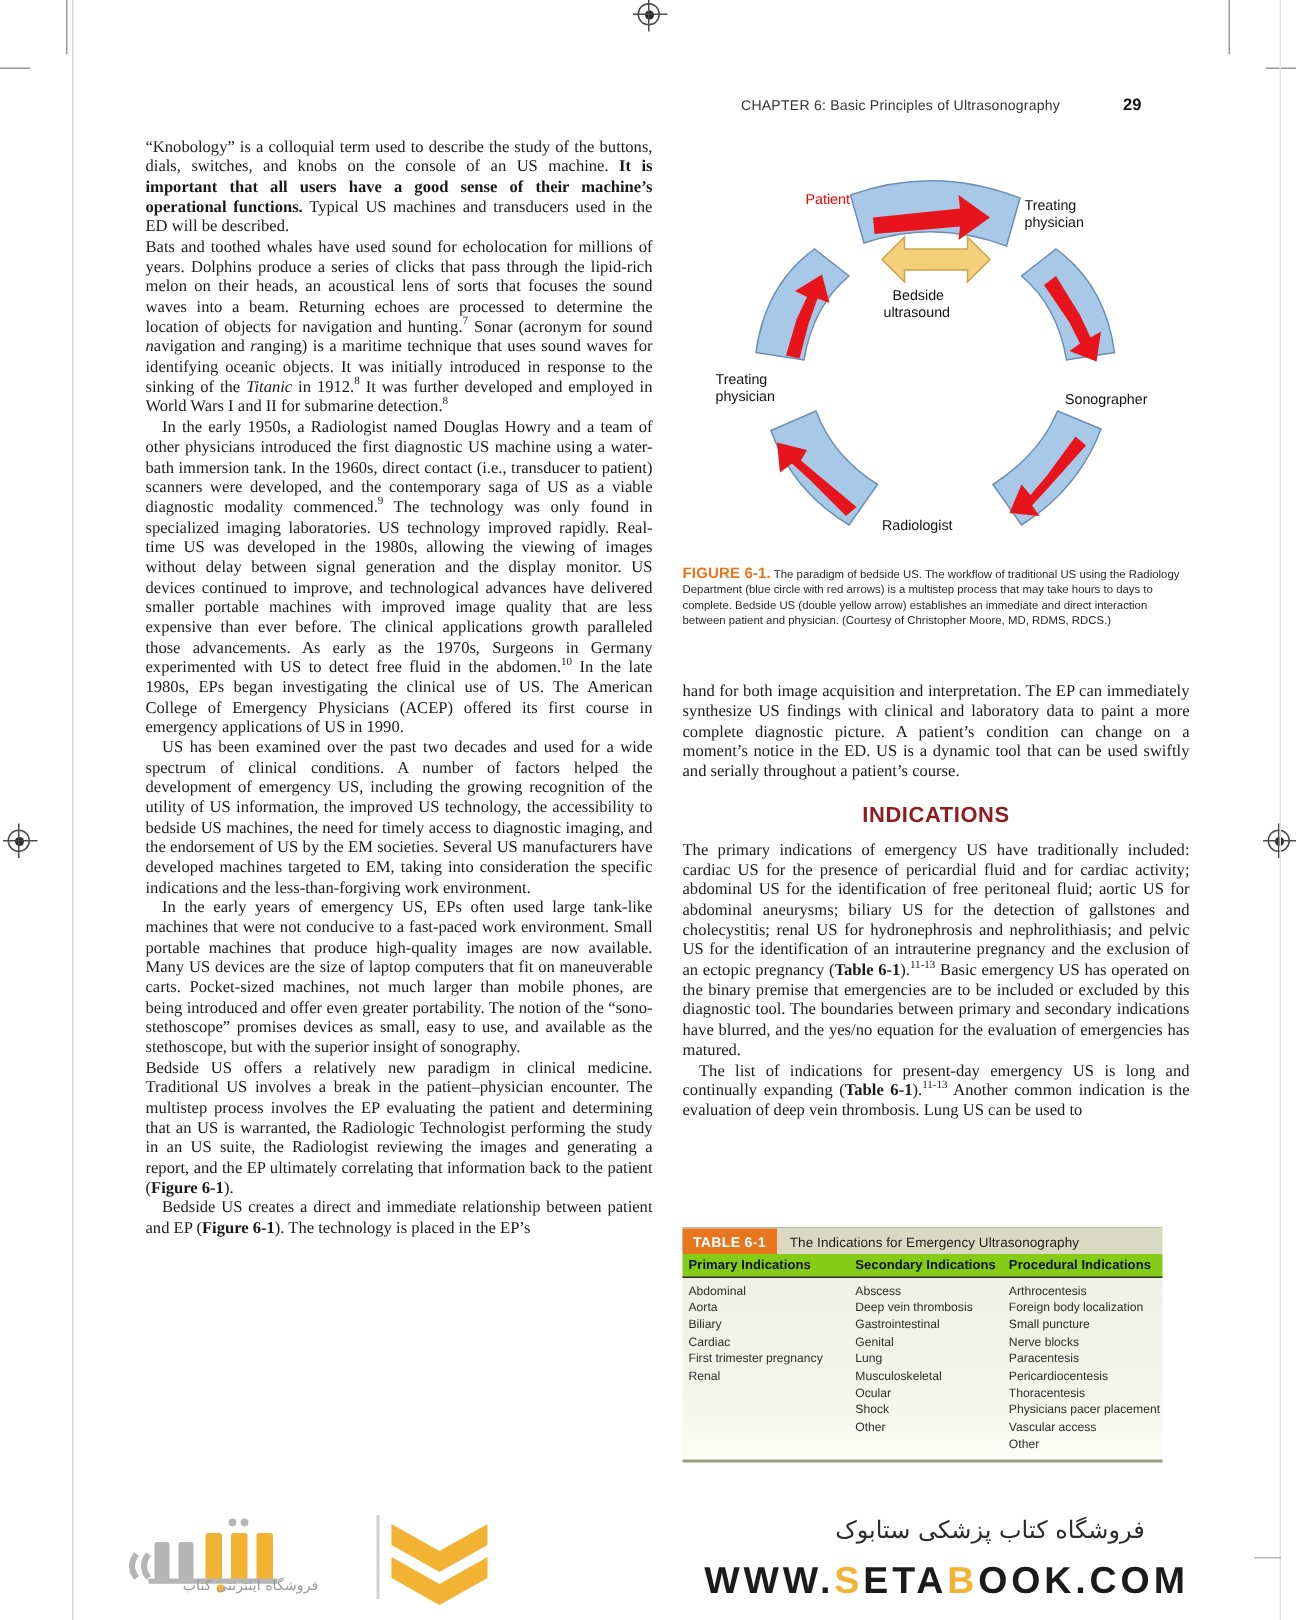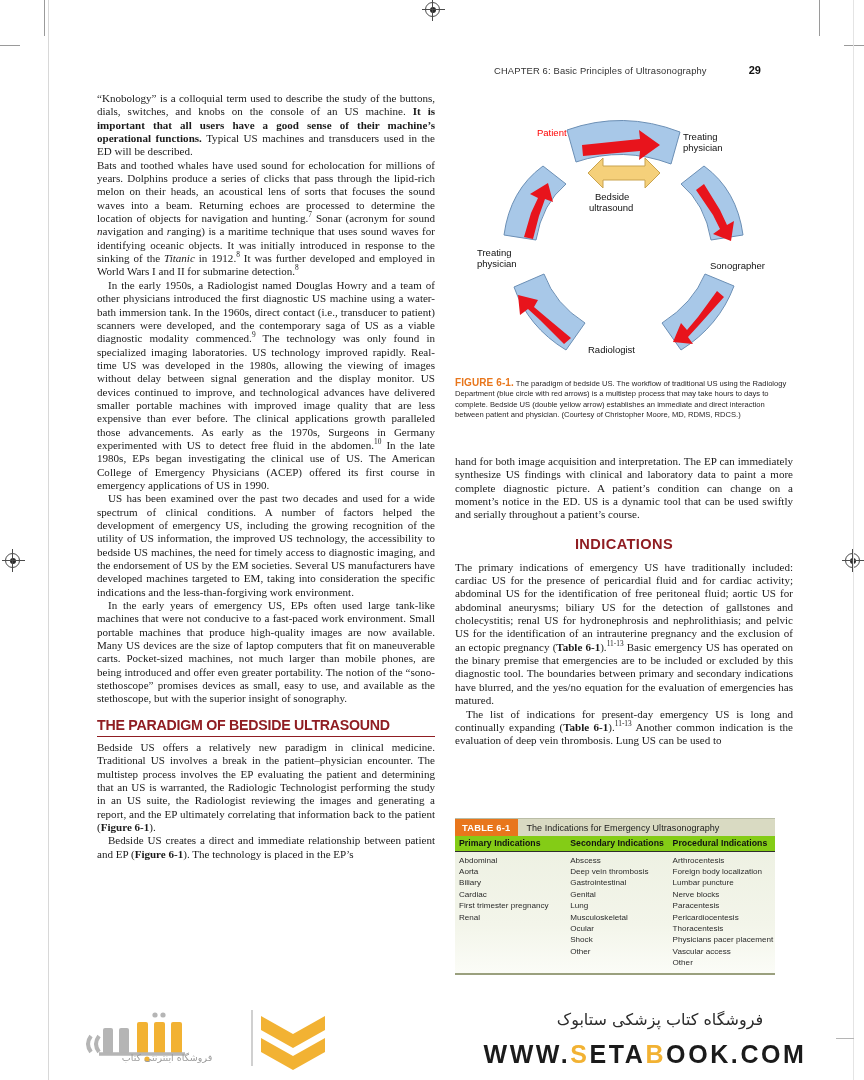--- a/index.html
+++ b/index.html
@@ -264,21 +264,21 @@
     width: 380px;
     text-align: center;
     direction: rtl;
     font-family: "DejaVu Sans", sans-serif;
     font-size: 16px;
     color: #2b2b2b;
     letter-spacing: 0.2px;
   }
   .footer-url {
     position: absolute;
-    left: 440px;
+    left: 426px;
     top: 40px;
     width: 410px;
     text-align: center;
     font-family: "Liberation Sans", sans-serif;
     font-size: 25px;
     font-weight: bold;
     letter-spacing: 2.6px;
     color: #1b1b1b;
   }
   .footer-url .hl { color: #f2b233; }
@@ -322,21 +322,20 @@
 
 
   <p class="body"><span>Bats and toothed whales have used sound for echolocation for millions of years. Dolphins produce a series of clicks that pass through the lipid-rich melon on their heads, an acoustical lens of sorts that focuses the sound waves into a beam. Returning echoes are processed to determine the location of objects for navigation and hunting.</span><sup>7</sup><span> Sonar (acronym for </span><span class="ital">s</span><span>ound </span><span class="ital">n</span><span>avigation </span><span>and </span><span class="ital">r</span><span>anging) is a maritime technique that uses sound waves for identifying oceanic objects. It was initially introduced in response to the sinking of the </span><span class="ital">Titanic</span><span> in 1912.</span><sup>8</sup><span> It was further developed and employed in World Wars I and II for submarine detection.</span><sup>8</sup></p>
 
   <p class="body indent"><span>In the early 1950s, a Radiologist named Douglas Howry and a team of other physicians introduced the first diagnostic US machine using a water-bath immersion tank. In the 1960s, direct contact (i.e., transducer to patient) scanners were developed, and the contemporary saga of US as a viable diagnostic modality commenced.</span><sup>9</sup><span> The technology was only found in specialized imaging laboratories. US technology improved rapidly. Real-time US was developed in the 1980s, allowing the viewing of images without delay between signal generation and the display monitor. US devices continued to improve, and technological advances have delivered smaller portable machines with improved image quality that are less expensive than ever before. The clinical applications growth paralleled those advancements. As early as the 1970s, Surgeons in Germany experimented with US to detect free fluid in the abdomen.</span><sup>10</sup><span> In the late 1980s, EPs began investigating the clinical use of US. The American College of Emergency Physicians (ACEP) offered its first course in emergency applications of US in 1990.</span></p>
 
   <p class="body indent">US has been examined over the past two decades and used for a wide spectrum of clinical conditions. A number of factors helped the development of emergency US, including the growing recognition of the utility of US information, the improved US technology, the accessibility to bedside US machines, the need for timely access to diagnostic imaging, and the endorsement of US by the EM societies. Several US manufacturers have developed machines targeted to EM, taking into consideration the specific indications and the less-than-forgiving work environment.</p>
 
   <p class="body indent">In the early years of emergency US, EPs often used large tank-like machines that were not conducive to a fast-paced work environment. Small portable machines that produce high-quality images are now available. Many US devices are the size of laptop computers that fit on maneuverable carts. Pocket-sized machines, not much larger than mobile phones, are being introduced and offer even greater portability. The notion of the “sono-stethoscope” promises devices as small, easy to use, and available as the stethoscope, but with the superior insight of sonography.</p>
 
-  <h2 class="section">THE PARADIGM OF BEDSIDE ULTRASOUND</h2>
 
   <p class="body"><span>Bedside US offers a relatively new paradigm in clinical medicine. Traditional US involves a break in the patient–physician encounter. The multistep process involves the EP evaluating the patient and determining that an US is warranted, the Radiologic Technologist performing the study in an US suite, the Radiologist reviewing the images and generating a report, and the EP ultimately correlating that information back to the patient (</span><span class="bold">Figure 6-1</span><span>).</span></p>
 
   <p class="body indent"><span>Bedside US creates a direct and immediate relationship between patient and EP (</span><span class="bold">Figure 6-1</span><span>). The technology is placed in the EP’s</span></p>
 
 </div>
 
 <div class="figure-wrap">
   <div class="figure-art">
     <svg width="338" height="288" viewBox="0 0 338 288" xmlns="http://www.w3.org/2000/svg">
@@ -432,21 +431,21 @@
       <div class="tcell">Genital</div>
       <div class="tcell">Lung</div>
       <div class="tcell">Musculoskeletal</div>
       <div class="tcell">Ocular</div>
       <div class="tcell">Shock</div>
       <div class="tcell">Other</div>
     </div>
     <div class="tcol tcol-3">
       <div class="tcell">Arthrocentesis</div>
       <div class="tcell">Foreign body localization</div>
-      <div class="tcell">Lumbar puncture</div>
+      <div class="tcell">Small puncture</div>
       <div class="tcell">Nerve blocks</div>
       <div class="tcell">Paracentesis</div>
       <div class="tcell">Pericardiocentesis</div>
       <div class="tcell">Thoracentesis</div>
       <div class="tcell">Physicians pacer placement</div>
       <div class="tcell">Vascular access</div>
       <div class="tcell">Other</div>
     </div>
   </div>
 </div>

